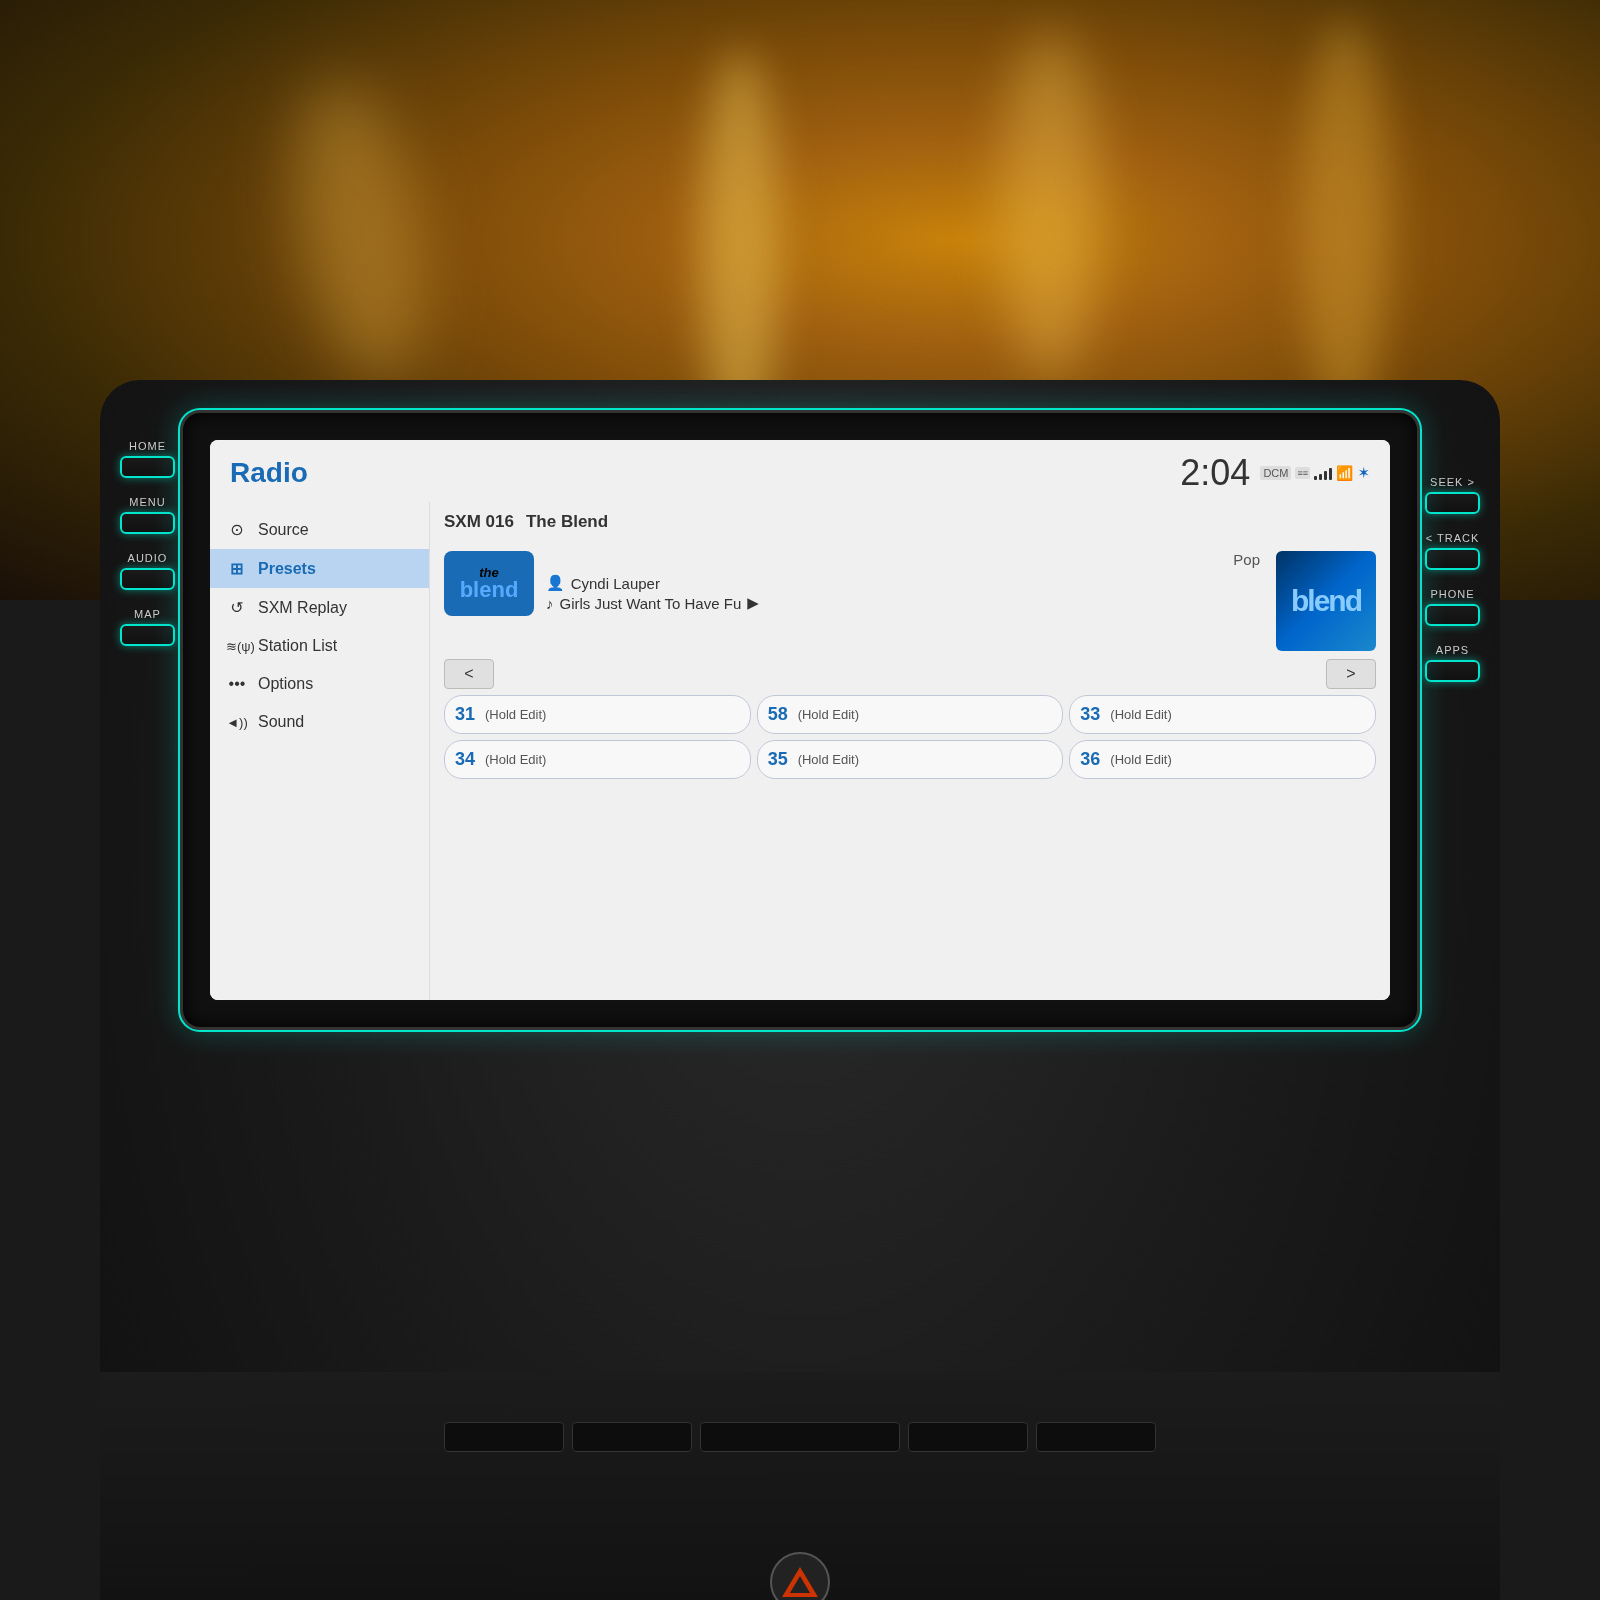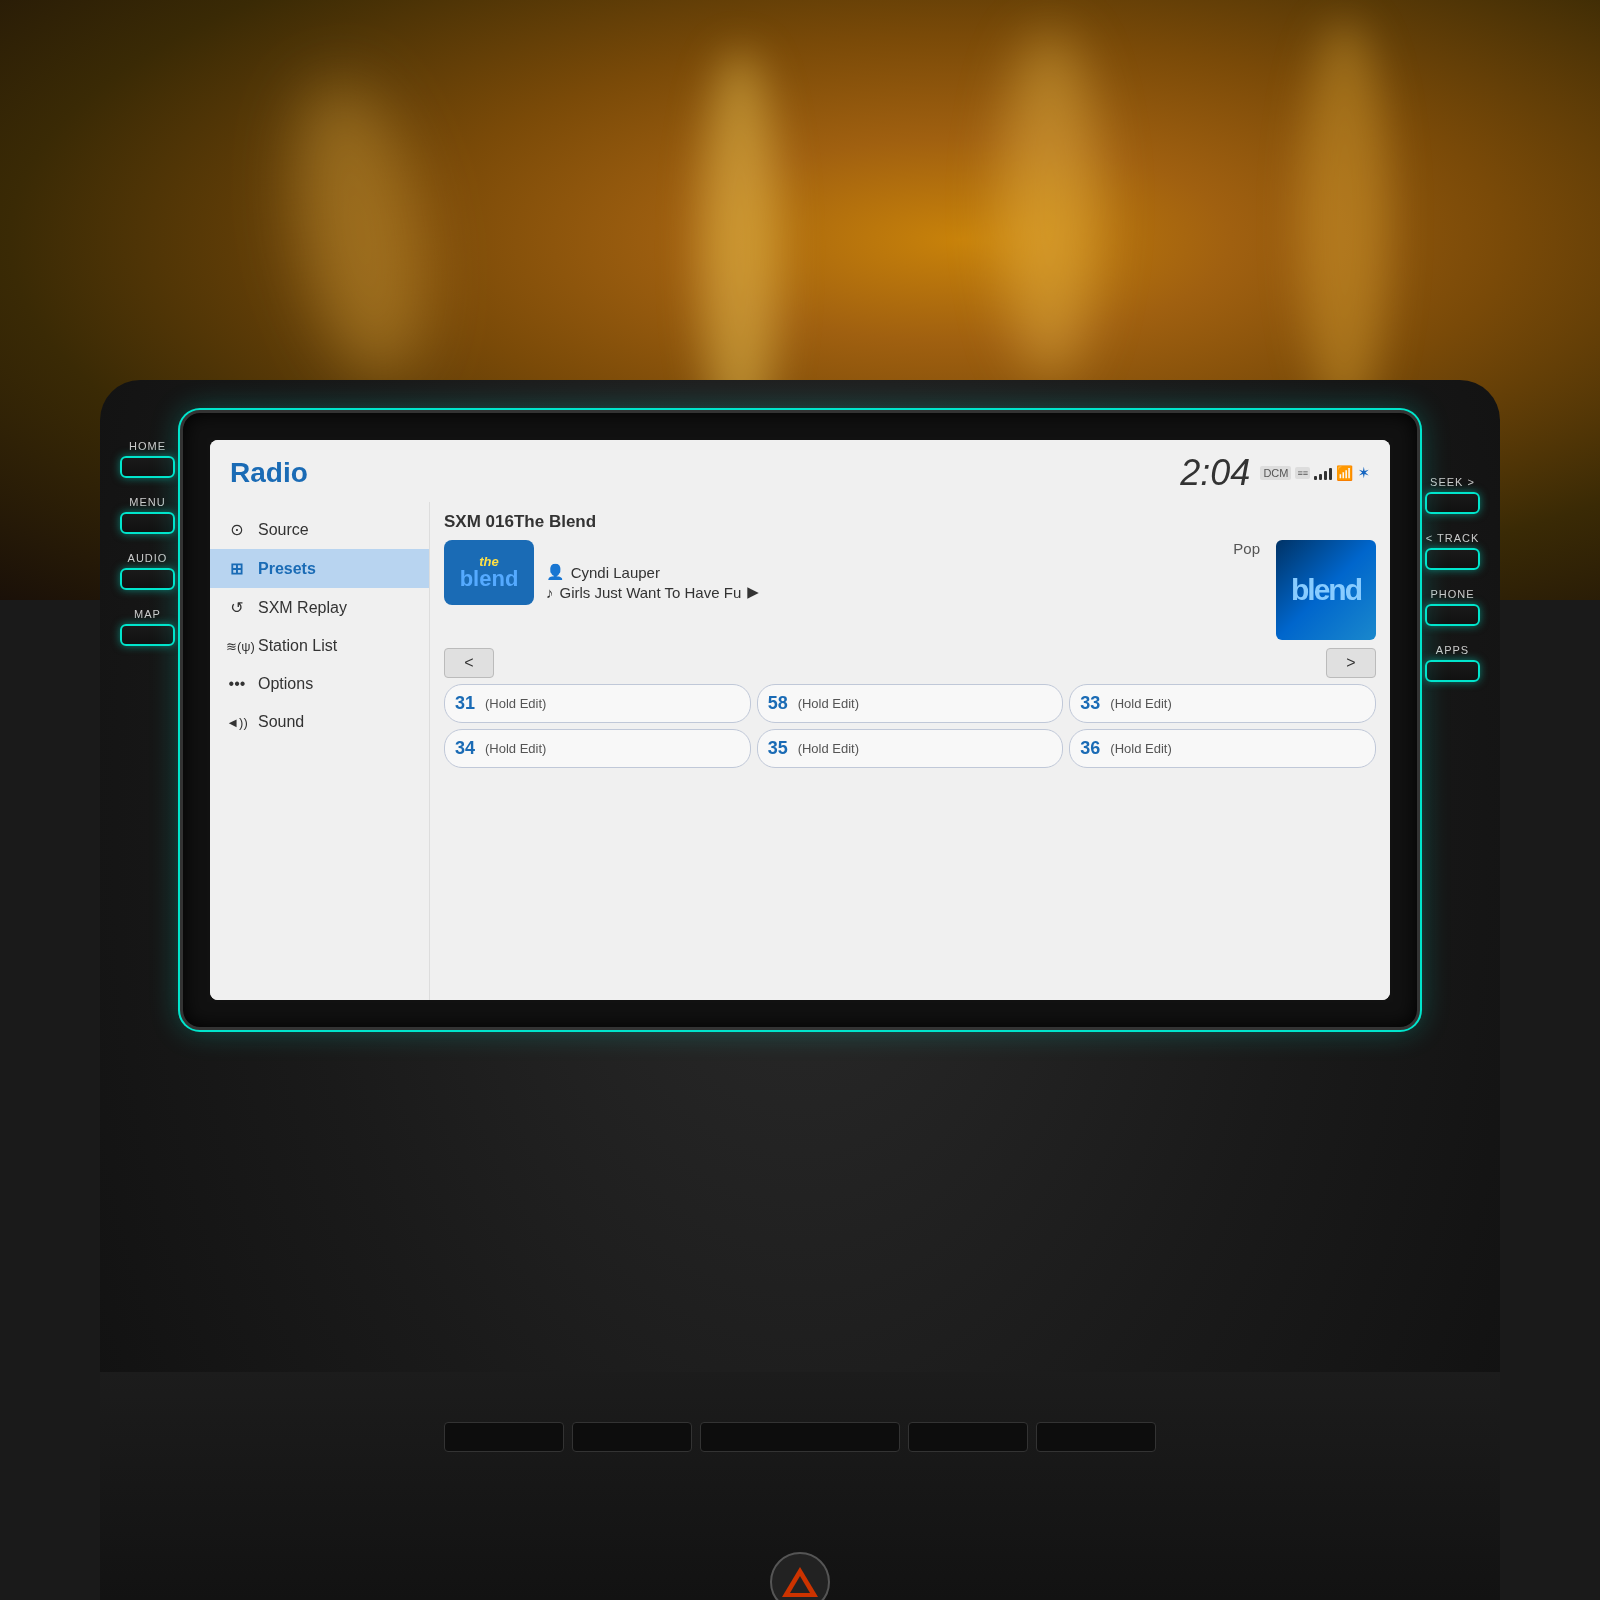--- a/index.html
+++ b/index.html
@@ -208,21 +208,20 @@
     .screen-time-area {
       display: flex;
       align-items: center;
       gap: 10px;
     }
 
     .screen-time {
       font-size: 36px;
       font-weight: 300;
       color: #333;
-      font-style: italic;
     }
 
     .status-icons {
       display: flex;
       align-items: center;
       gap: 4px;
     }
 
     .status-icon {
       font-size: 11px;
@@ -294,22 +293,22 @@
       flex-direction: column;
       padding: 10px 14px;
       background: #f0f0f0;
       overflow: hidden;
     }
 
     
     .station-info-row {
       display: flex;
       align-items: center;
-      gap: 0;
-      margin-bottom: 8px;
+      gap: 12px;
+      margin-bottom: 19px;
     }
 
     .station-channel {
       font-size: 17px;
       font-weight: bold;
       color: #333;
     }
 
     .station-name {
       font-size: 17px;
@@ -650,21 +649,21 @@
 
           <div class="station-info-row">
             <span class="station-channel">SXM  016</span>
             <span class="station-name">The Blend</span>
           </div>
 
           <div class="now-playing">
 
             <div class="blend-logo-box">
               <div class="blend-logo-inner">
-                <span class="blend-logo-text-small" style="font-size:13px; color:#fde047; font-style:italic;">the</span>
+                <span class="blend-logo-text-small" style="font-size:13px; color:#000000; font-style:italic;">the</span>
                 <span class="blend-logo-text-big">blend</span>
               </div>
             </div>
 
             <div class="song-info">
               <div class="now-playing-top-row">
                 <span></span>
                 <span class="genre-pop">Pop</span>
               </div>
               <div class="artist-row">

